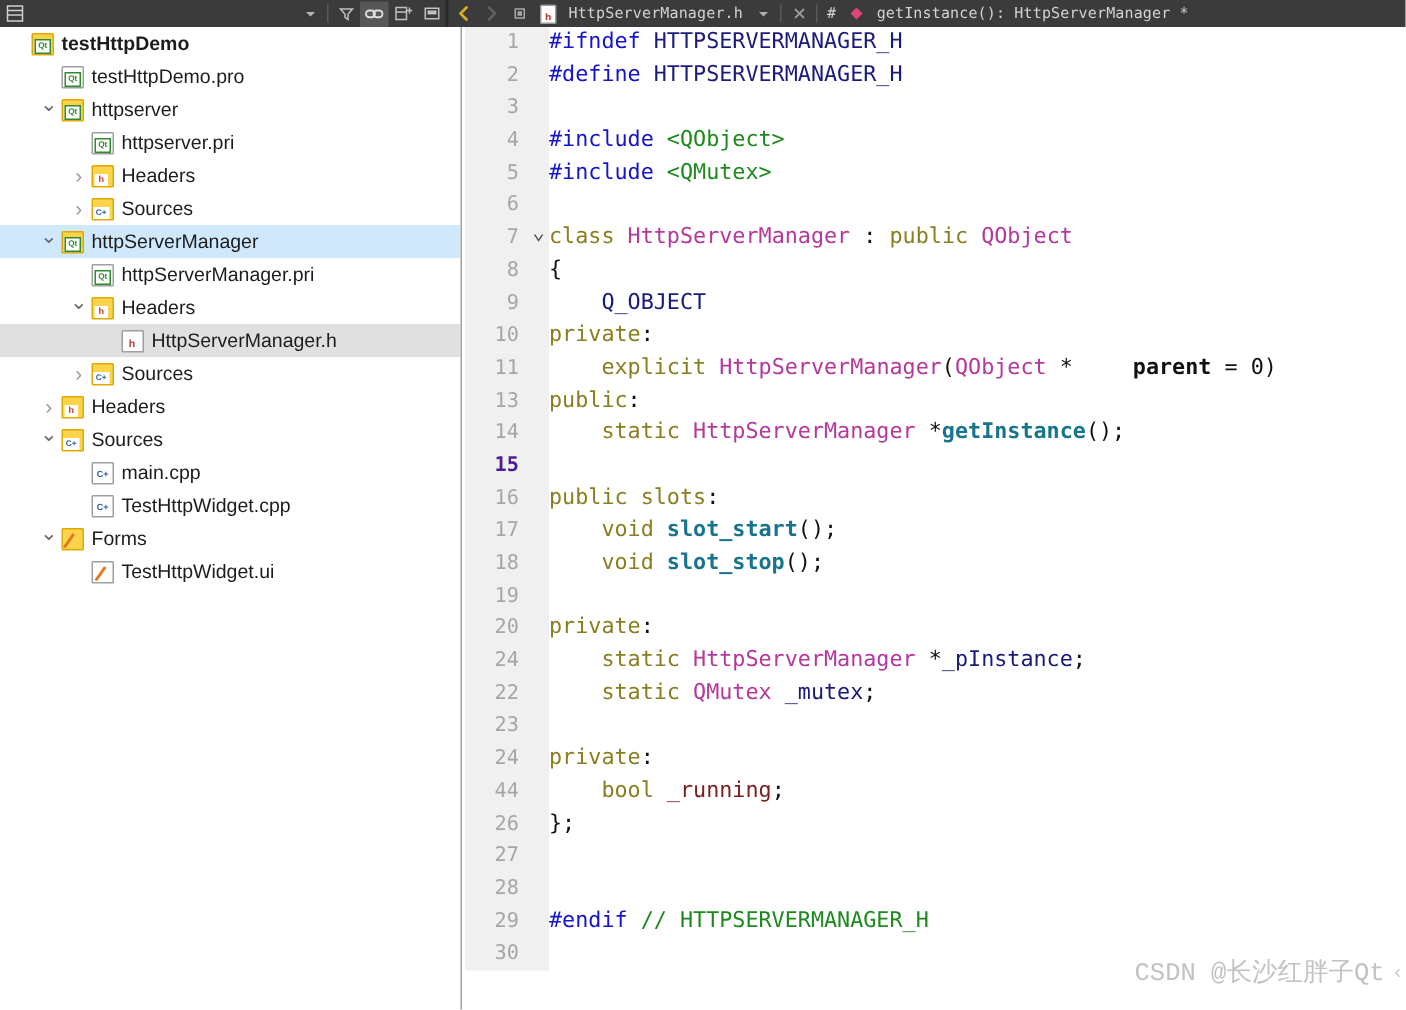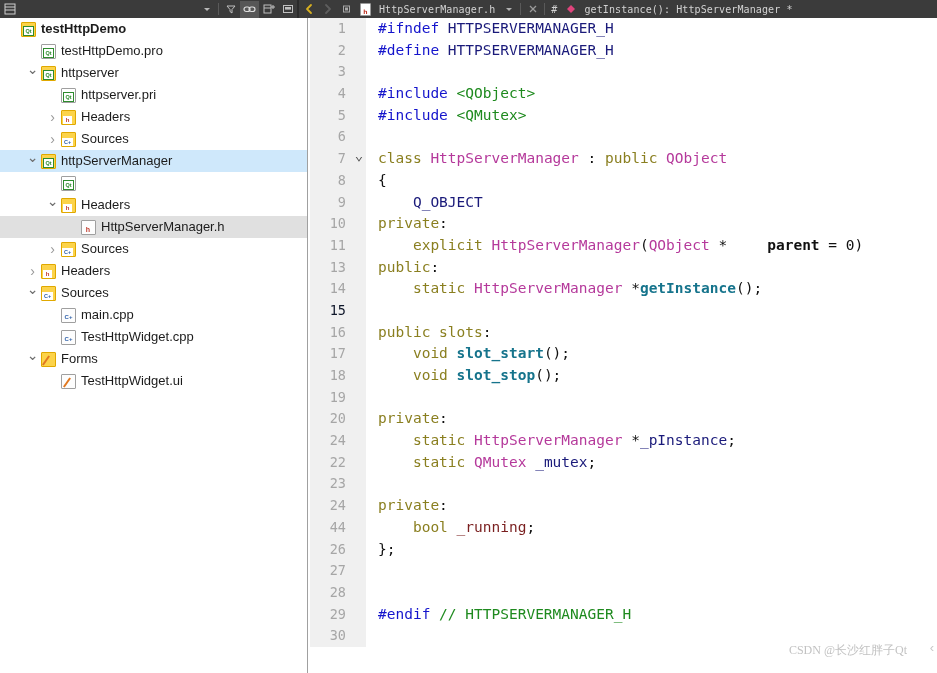--- a/index.html
+++ b/index.html
@@ -164,52 +164,52 @@
     font-family: "DejaVu Sans Mono", monospace;
     font-size: 14.5px;
   }
   .cline { height: 21.7px; display: flex; align-items: center; }
   .gutter {
     width: 42px; height: 21.7px; flex: 0 0 auto;
     background: #f0f0f0; color: #a6a6a6;
     text-align: right; padding-right: 6px;
     line-height: 21.7px; font-size: 13.5px;
   }
-  .gutter.cur { color: #0f172a; font-weight: normal; }
+  .gutter.cur { color: #4c1d95; font-weight: bold; }
   .fold {
     width: 14px; height: 21.7px; flex: 0 0 auto;
     background: #f0f0f0; color: #4e4e4e;
     text-align: center; line-height: 21.7px; font-size: 11px;
   }
   .fold.open::before { content: "\2304"; position: relative; top: -3px; font-size: 14px; }
   .code {
     flex: 1 1 auto; height: 21.7px; line-height: 21.7px;
-    padding-left: 12px; white-space: pre;
+    white-space: pre;
   }
 
   
   .s-pre    { color: #1414cc; }              
   .s-def    { color: #1a1a7a; }              
   .s-str    { color: #1e8a1e; text-align: center; }              
   .s-kw     { color: #8a7f20; }              
   .s-type   { color: #b5399b; }              
   .s-fn     { color: #16748c; font-weight: bold; }  
   .s-var    { color: #7a1f1f; }              
   .s-mem    { color: #1a1a7a; }              
   .s-param  { color: #111111; font-weight: bold; margin-left: 40px; }  
   .s-plain  { color: #111111; }
   .s-cmt    { color: #1e8a1e; }
   .s-macro  { color: #1a1a7a; }
   .s-num    { color: #111111; }
 
   
   #watermark {
-    position: absolute; right: 30px; bottom: 14px;
-    font-size: 12px; color: #c2c2c2;
-    font-family: Liberation Serif, serif;
+    position: absolute; right: 14px; bottom: 14px;
+    font-size: 17px; color: #c2c2c2;
+    font-family: Liberation Mono, monospace;
     white-space: nowrap; pointer-events: none;
   }
   #wm-arrow {
     position: absolute; right: 3px; bottom: 18px;
     color: #c8c8c8; font-size: 13px;
   }
 </style>
 </head>
 <body>
 
@@ -341,20 +341,21 @@
     <div class="row selected">
       <div style="width: 24px; flex: 0 0 auto;"></div>
       <div class="arrow down"></div>
       <div class="ic proj"></div>
       <span class="label">httpServerManager</span>
     </div>
     <div class="row">
       <div style="width: 44px; flex: 0 0 auto;"></div>
       <div class="arrow none"></div>
       <div class="ic pro"></div>
+      <span class="label">httpServerManager.pri</span>
     </div>
     <div class="row">
       <div style="width: 44px; flex: 0 0 auto;"></div>
       <div class="arrow down"></div>
       <div class="ic hgroup"></div>
       <span class="label">Headers</span>
     </div>
     <div class="row active-file">
       <div style="width: 64px; flex: 0 0 auto;"></div>
       <div class="arrow none"></div>

